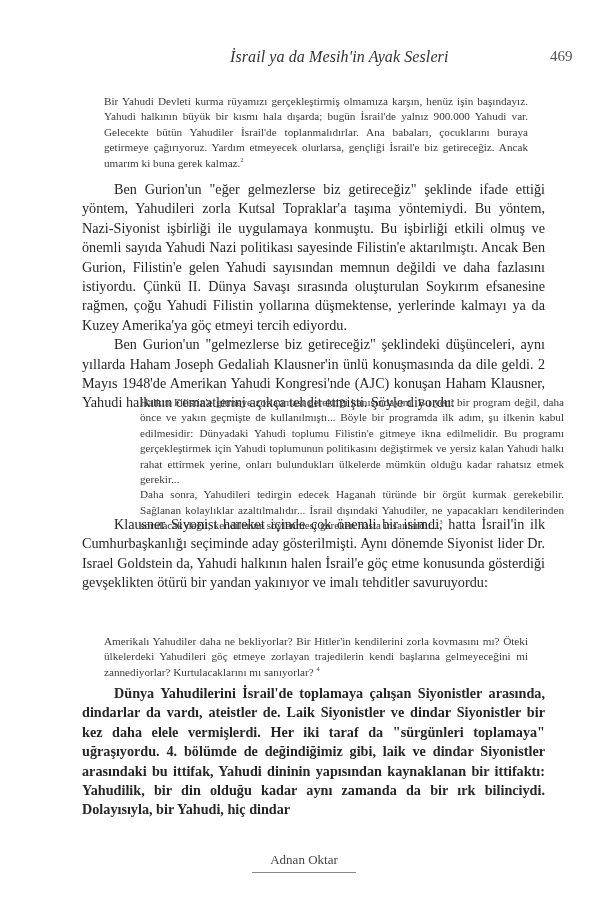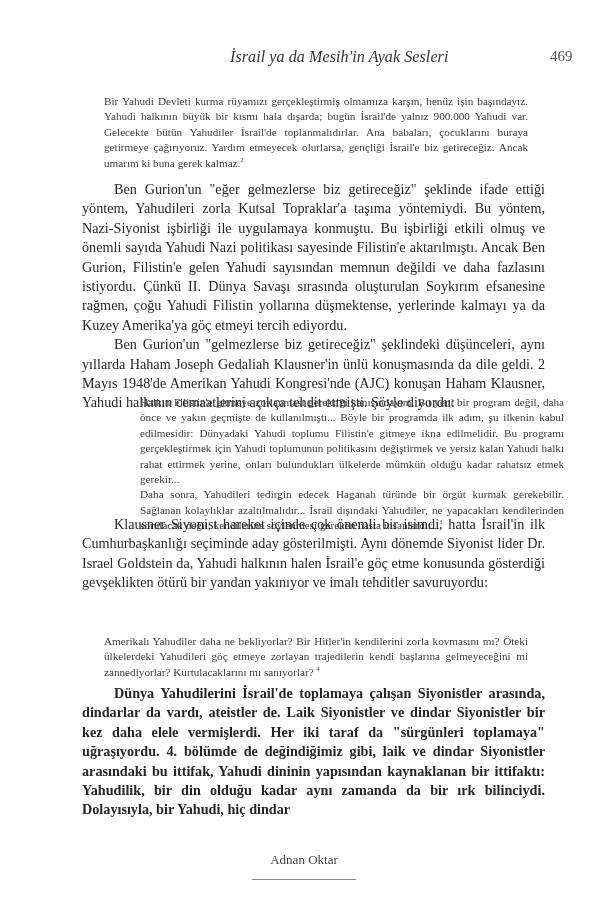--- a/index.html
+++ b/index.html
@@ -11,21 +11,21 @@
          font-family:"Liberation Serif", serif;margin-left:20px; }
   .quote { position:absolute; left:104px; width:424px; font-size:11.2px; line-height:15.4px;
          color:#3a3a3a; text-align:justify; font-family:"Liberation Serif", serif; }
   .quote p { margin:0; }
   .para { position:absolute; left:82px; width:463px; font-size:14.2px; line-height:19.4px;
          text-align:justify; color:#262626; font-family:"Liberation Serif", serif; }
   .para p { margin:0; text-indent:32px; }
   sup { font-size:6px; vertical-align:super; line-height:0; }
   .footer { position:absolute; top:852px; left:252px; width:104px; text-align:center;
          font-size:13px; color:#444; font-family:"Liberation Serif", serif;
-         border-bottom:1px solid #888; padding-bottom:11px; }
+         border-bottom:1px solid #888; padding-bottom:4px; }
 </style>
 </head>
 <body>
 
 <div class="running-head">İsrail ya da Mesih'in Ayak Sesleri</div>
 <div class="page-number">469</div>
 
 <div class="quote" style="top:94px;">
   <p><span>Bir Yahudi Devleti kurma rüyamızı gerçekleştirmiş olmamıza karşın, henüz işin başındayız. Yahudi halkının büyük bir kısmı hala dışarda; bugün İsrail'de yalnız 900.000 Yahudi var. Gelecekte bütün Yahudiler İsrail'de toplanmalıdırlar. Ana babaları, çocuklarını buraya getirmeye çağırıyoruz. Yardım etmeyecek olurlarsa, gençliği İsrail'e biz getireceğiz. Ancak umarım ki buna gerek kalmaz.</span><sup>2</sup></p>
 </div>

